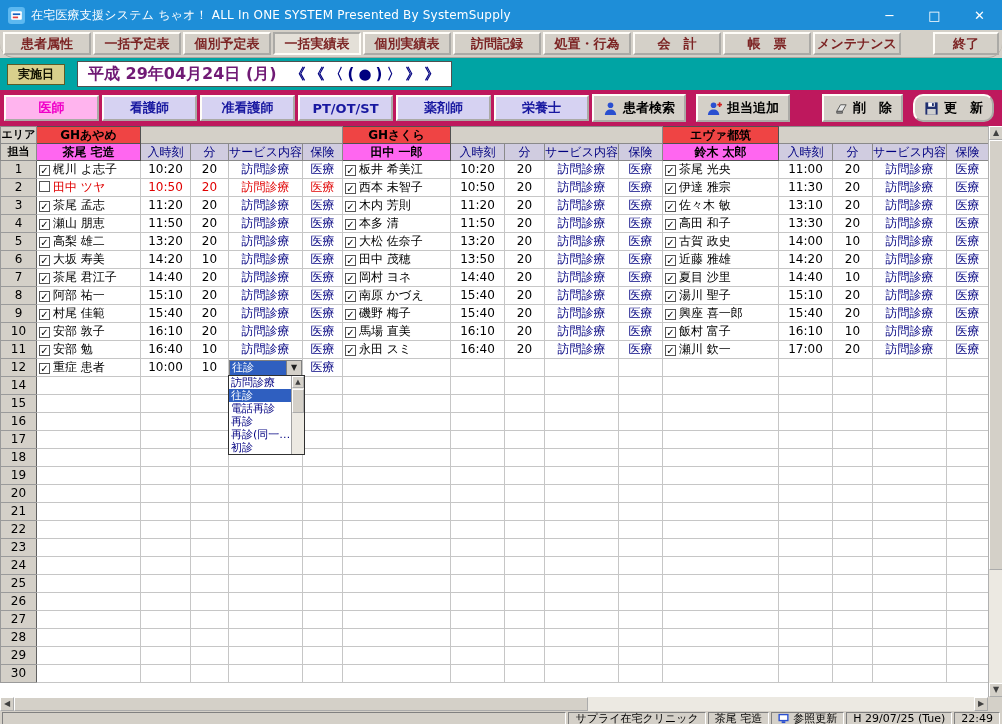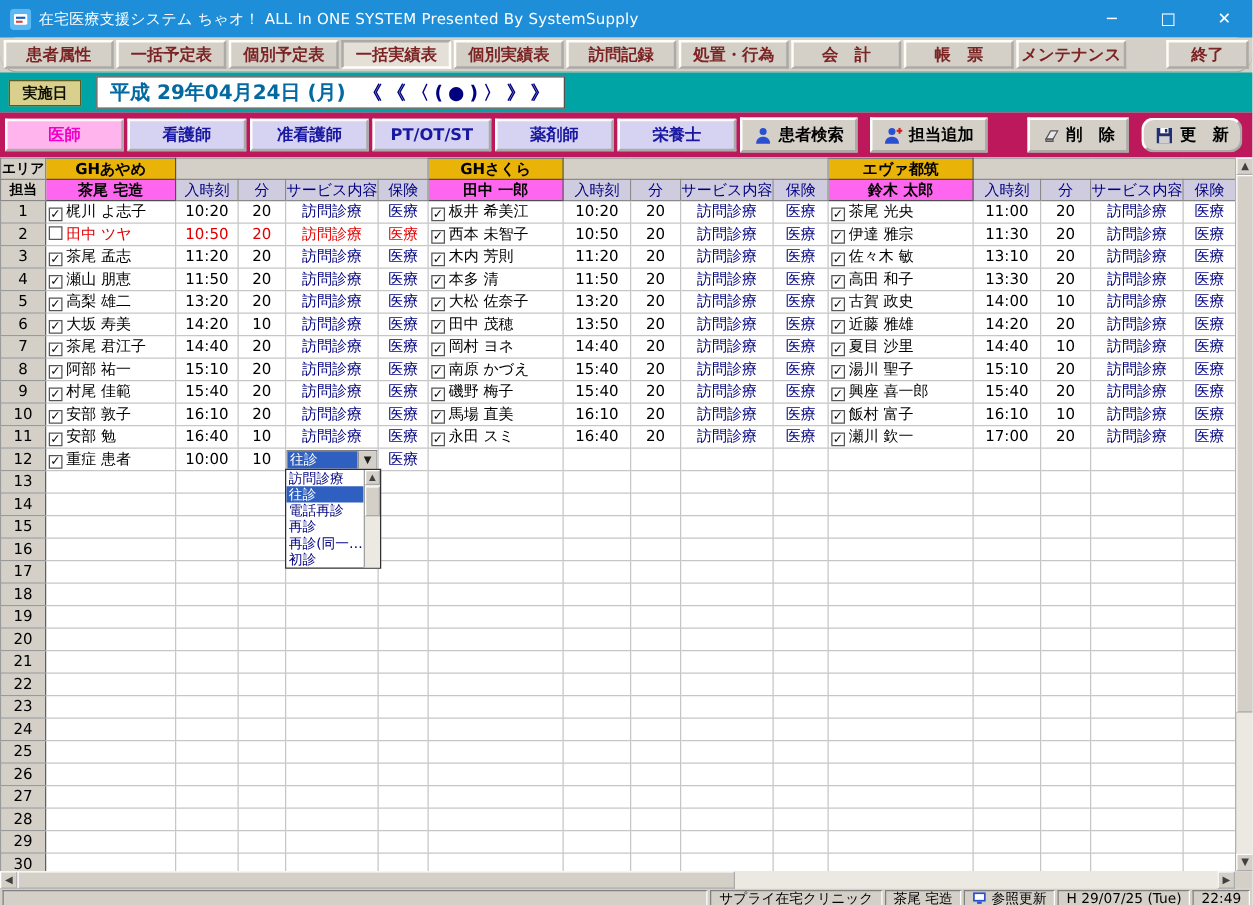--- a/index.html
+++ b/index.html
@@ -19,40 +19,40 @@
   
   .menubar { flex:0 0 28px; display:flex; align-items:center; padding:0 3px; gap:2px; background:#d4d0c8; border-bottom:1px solid #aaa69e;border-radius:14px; }
   .menu-btn { width:88px; height:23px; background:#d4d0c8; border:2px outset #fffdf8; color:#7c2424; font-weight:bold; font-size:13px; white-space:nowrap; overflow:hidden; }
   .menu-btn.active { border-style:inset; background:#e4e0d8; }
   .menu-btn.exit { margin-left:auto; width:66px; }
 
   
   .datebar { flex:0 0 32px; background:#00a4a4; display:flex; align-items:center; padding:0 7px; gap:12px; }
   .jisshibi { width:58px; height:21px; background:#d8d08c; border:1px solid #5c5c28; font-size:12px; font-weight:bold; color:#101000; }
   .date-box { height:26px; background:#fff; border:1px solid #505050; display:flex; align-items:center; padding:0 10px; }
-  .date-text { color:#0369a1; font-weight:bold; font-size:16px; margin-right:12px; white-space:nowrap;text-align:center; }
+  .date-text { color:#701a75; font-weight:bold; font-size:16px; margin-right:12px; white-space:nowrap;text-align:center; }
   .nav-btn { border:none; background:transparent; color:#000080; font-weight:bold; font-size:15px; padding:0 2px; }
 
   
   .tabbar { flex:0 0 36px; display:flex; align-items:center; padding:0 4px; background:#be185d; }
   .staff-tab { width:95px; height:26px; border:2px outset #fffdf8; background:#d6d2f2; color:#1818a0; font-weight:bold; font-size:13px; margin-right:3px; }
   .staff-tab.active { background:#ffb4ee; color:#f000c8; }
   .act-btn { height:28px; border:2px outset #fffdf8; background:#d4d0c8; font-weight:bold; font-size:13px; display:inline-flex; align-items:center; justify-content:center; gap:5px; padding:0 9px; white-space:nowrap; }
   .act-btn .ico { width:15px; height:15px; }
   .act-btn.first { margin-left:auto; }
   .act-btn.gap { margin-left:10px; }
   .act-btn.biggap { margin-left:32px; }
 
   
   .table-wrap { position:relative; flex:0 0 571px; background:#fff; overflow:hidden; }
   table.main { border-collapse:collapse; table-layout:fixed; width:988px; border:1px solid #404040; }
   td { overflow:hidden; white-space:nowrap; }
   thead td { border:1px solid #8a8a8a; font-size:12px; text-align:center; height:17px; line-height:16px; background:#d4d0c8; color:#000; }
   thead td.corner { font-weight:bold; font-size:11px; }
-  thead td.area { background:#eab308; font-weight:bold; border:1px solid #505050;text-align:center; }
+  thead td.area { background:#ef4444; font-weight:bold; border:1px solid #505050;text-align:center; }
   thead td.staff { background:#ff66f0; font-weight:bold; border:1px solid #505050; }
   thead td.colhdr { background:#d0cce0; color:#000080; }
   tbody td { border:1px solid #c6c6c6; height:17.83px; line-height:17px; font-size:12px; color:#000; background:#fff; text-align:center; padding:0; }
   tbody td.rownum { background:#d4d0c8; border:1px solid #9a9a9a; border-right:1px solid #606060; }
   td.gstart { border-left:1px solid #303030 !important; }
   tbody td.name { text-align:left; padding-left:2px; }
   tbody td.svc, tbody td.ins { color:#000080; }
   tbody td.red, tbody td.red span { color:#e00000; }
   .cb { display:inline-block; width:11px; height:11px; border:1px solid #555; background:#fff; margin-right:3px; vertical-align:-1px; text-align:center; line-height:10px; font-size:10px; color:#000; }
 
@@ -445,38 +445,20 @@
             <td class="min"></td>
             <td class="svc"></td>
             <td class="ins"></td>
             <td class="name gstart"></td>
             <td class="time"></td>
             <td class="min"></td>
             <td class="svc"></td>
             <td class="ins"></td>
           </tr>
           <tr>
-            <td class="rownum">13</td>
-            <td class="name gstart"></td>
-            <td class="time"></td>
-            <td class="min"></td>
-            <td class="svc"></td>
-            <td class="ins"></td>
-            <td class="name gstart"></td>
-            <td class="time"></td>
-            <td class="min"></td>
-            <td class="svc"></td>
-            <td class="ins"></td>
-            <td class="name gstart"></td>
-            <td class="time"></td>
-            <td class="min"></td>
-            <td class="svc"></td>
-            <td class="ins"></td>
-          </tr>
-          <tr>
             <td class="rownum">14</td>
             <td class="name gstart"></td>
             <td class="time"></td>
             <td class="min"></td>
             <td class="svc"></td>
             <td class="ins"></td>
             <td class="name gstart"></td>
             <td class="time"></td>
             <td class="min"></td>
             <td class="svc"></td>

